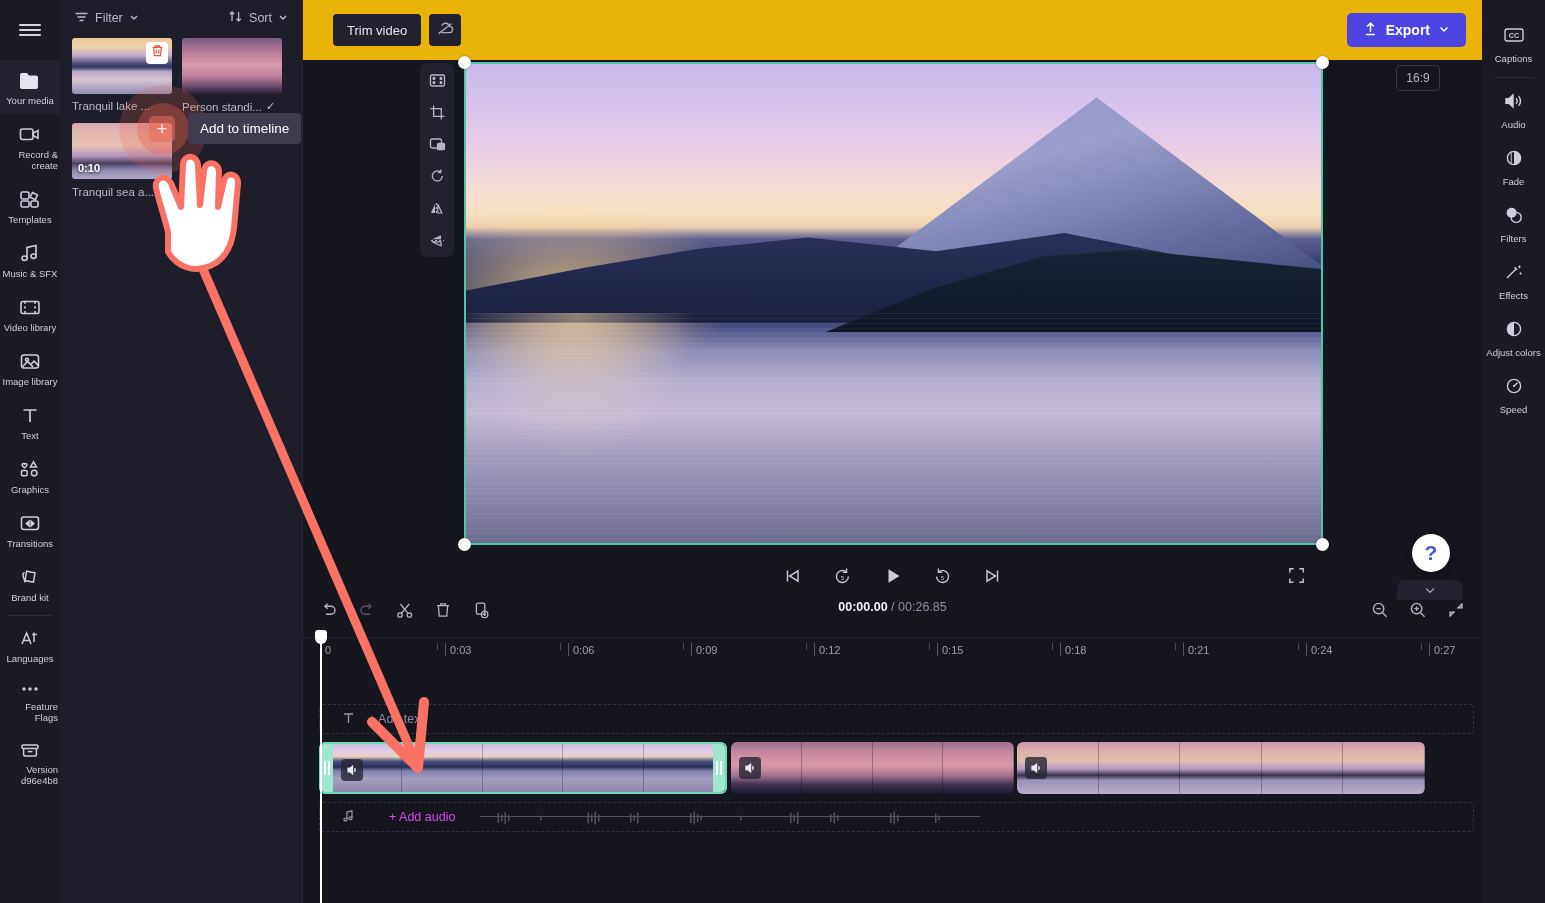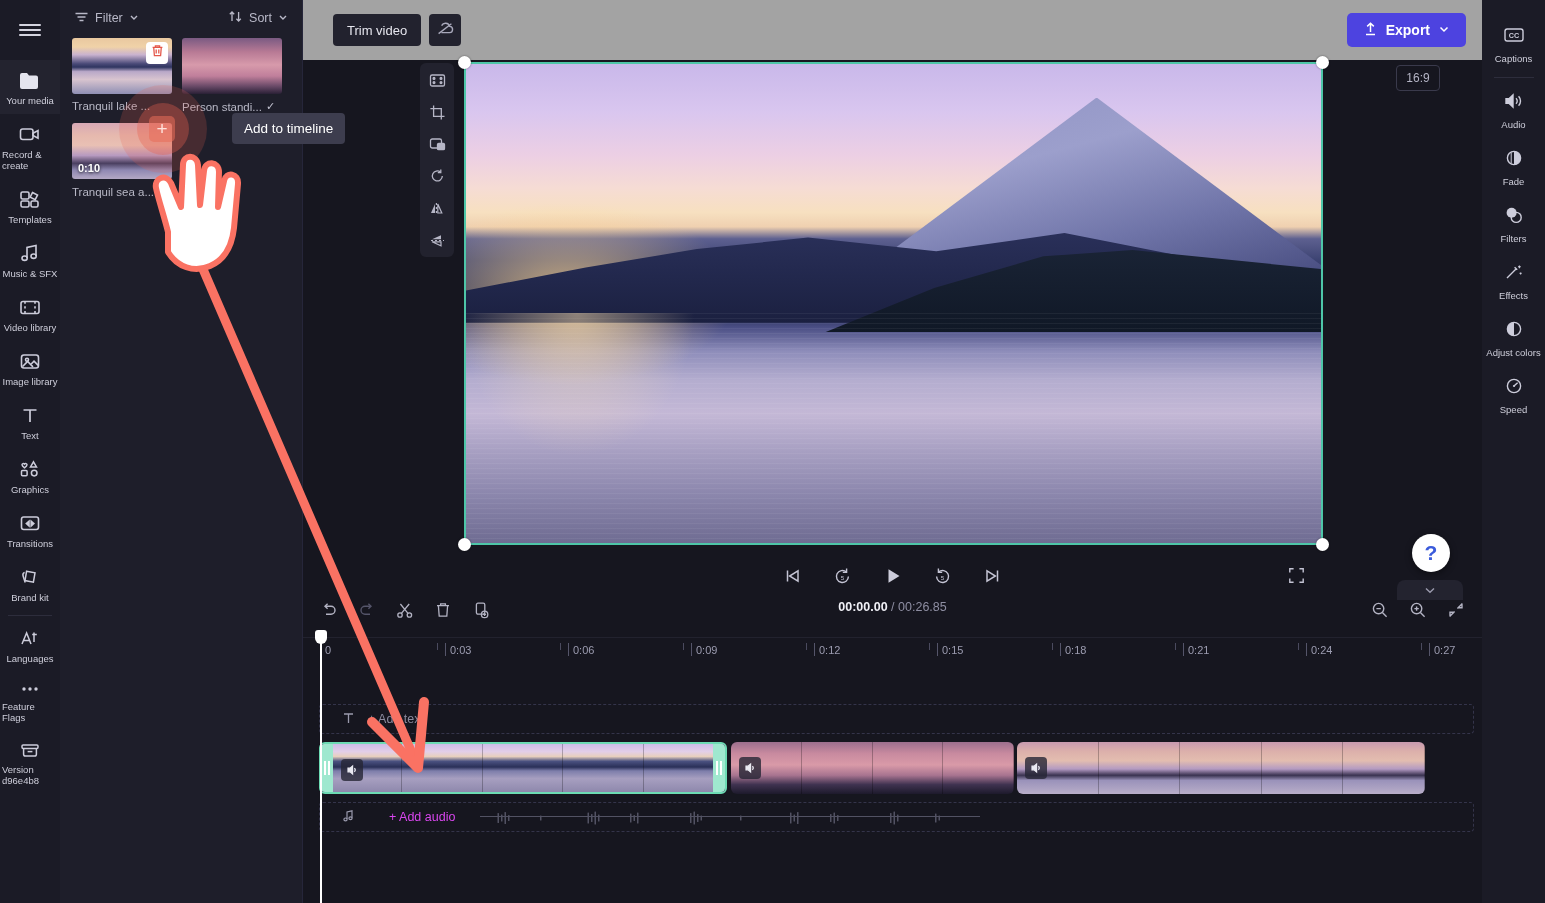--- a/index.html
+++ b/index.html
@@ -23,21 +23,21 @@
     cursor: pointer;
   }
   .hamburger span { display: block; width: 22px; height: 2px; background: #d5d5e0; margin: 3px 0; border-radius: 1px; }
   .rail-item {
     width: 60px; padding: 9px 2px 8px; display: flex; flex-direction: column;
     align-items: center; justify-content: flex-start; gap: 4px; cursor: pointer;
     color: #c9c9d6;
   }
   .rail-item.active { background: #23232f; }
   .rail-item .lbl {
-    font-size: 9.5px; line-height: 11px; text-align: left; color: #cfcfdb;
+    font-size: 9.5px; line-height: 11px; text-align: right; color: #cfcfdb;
     max-width: 58px; word-wrap: break-word;
   }
   .rail-item svg { display: block; }
   .rail-sep { width: 44px; height: 1px; background: #2d2d3c; margin: 4px 0 2px; }
 
   
   .media-panel {
     position: absolute; left: 60px; top: 0; width: 243px; height: 903px;
     background: #1e1e2a; border-right: 1px solid #26263a;
   }
@@ -95,21 +95,21 @@
     position: absolute; width: 13px; height: 42px; background: #272736;
     display: flex; align-items: center; justify-content: center; cursor: pointer;
     color: #8d8da0; font-size: 10px;
   }
   .collapse-left { left: 303px; top: 432px; border-radius: 0 5px 5px 0; }
   .collapse-right { left: 1469px; top: 432px; border-radius: 5px 0 0 5px; }
 
   
   .topbar {
     position: absolute; left: 303px; top: 0; width: 1179px; height: 60px;
-    background: #a3a3a3; display: flex; align-items: center; padding: 0 12px;
+    background: #eab308; display: flex; align-items: center; padding: 0 12px;
   }
   .trim-btn {
     height: 32px; padding: 0 14px; background: #22222e; border: none; border-radius: 4px;
     color: #e6e6ee; font-size: 13px; cursor: pointer; margin-left: 18px;
     font-family: "Liberation Sans", sans-serif;
   }
   .cloud-btn {
     width: 32px; height: 32px; background: #22222e; border: none; border-radius: 4px;
     margin-left: 8px; display: flex; align-items: center; justify-content: center; cursor: pointer;
   }
@@ -291,21 +291,21 @@
     gap: 4px; cursor: pointer; color: #c9c9d6;
   }
   .rrail-item .lbl { font-size: 9.5px; line-height: 11px; text-align: center; color: #cfcfdb; }
   .rrail-sep { width: 40px; height: 1px; background: #2d2d3c; margin: 4px 0; }
 
   
   .overlay { position: absolute; inset: 0; pointer-events: none; z-index: 40; }
   .tooltip {
     position: absolute; left: 188px; top: 113px; height: 31px; padding: 0 12px;
     background: #3d3d4e; border-radius: 4px; display: flex; align-items: center;
-    color: #fff; font-size: 13.5px; white-space: nowrap; margin-left: 44px;
+    color: #fff; font-size: 13.5px; white-space: nowrap;
   }
   .ripple {
     position: absolute; border-radius: 50%; background: rgba(232,96,78,.35);
   }
   .plus-chip {
     position: absolute; left: 149px; top: 116px; width: 26px; height: 26px;
     background: rgba(231,110,90,.55); border-radius: 5px; display: flex;
     align-items: center; justify-content: center; color: #ffe2dc; font-size: 19px;
   }
 </style>

